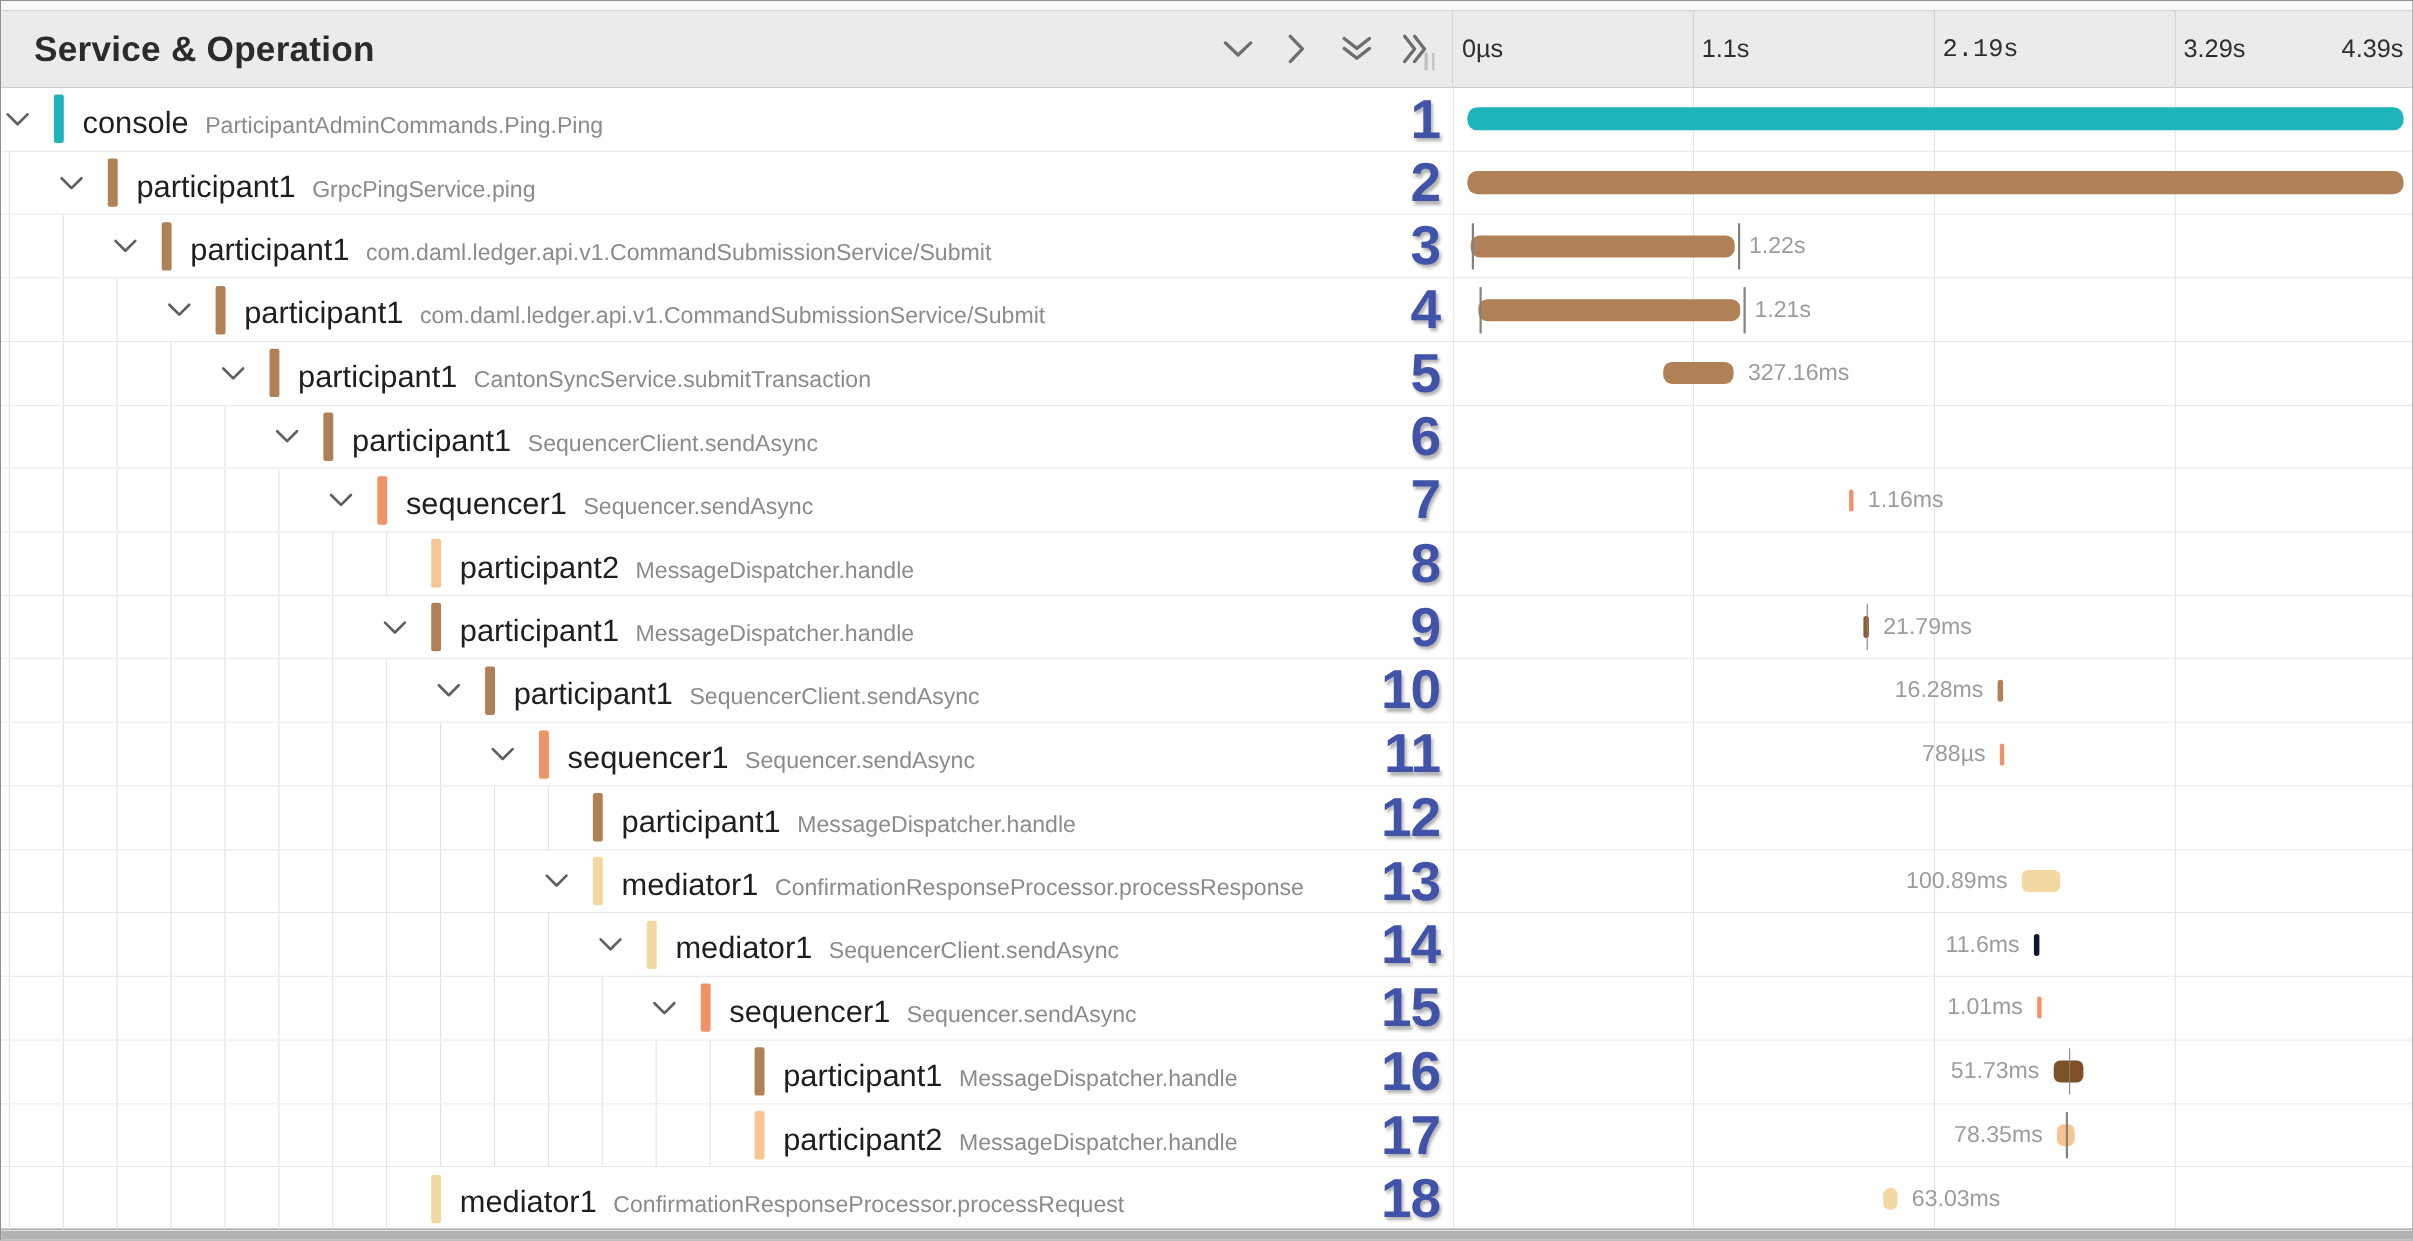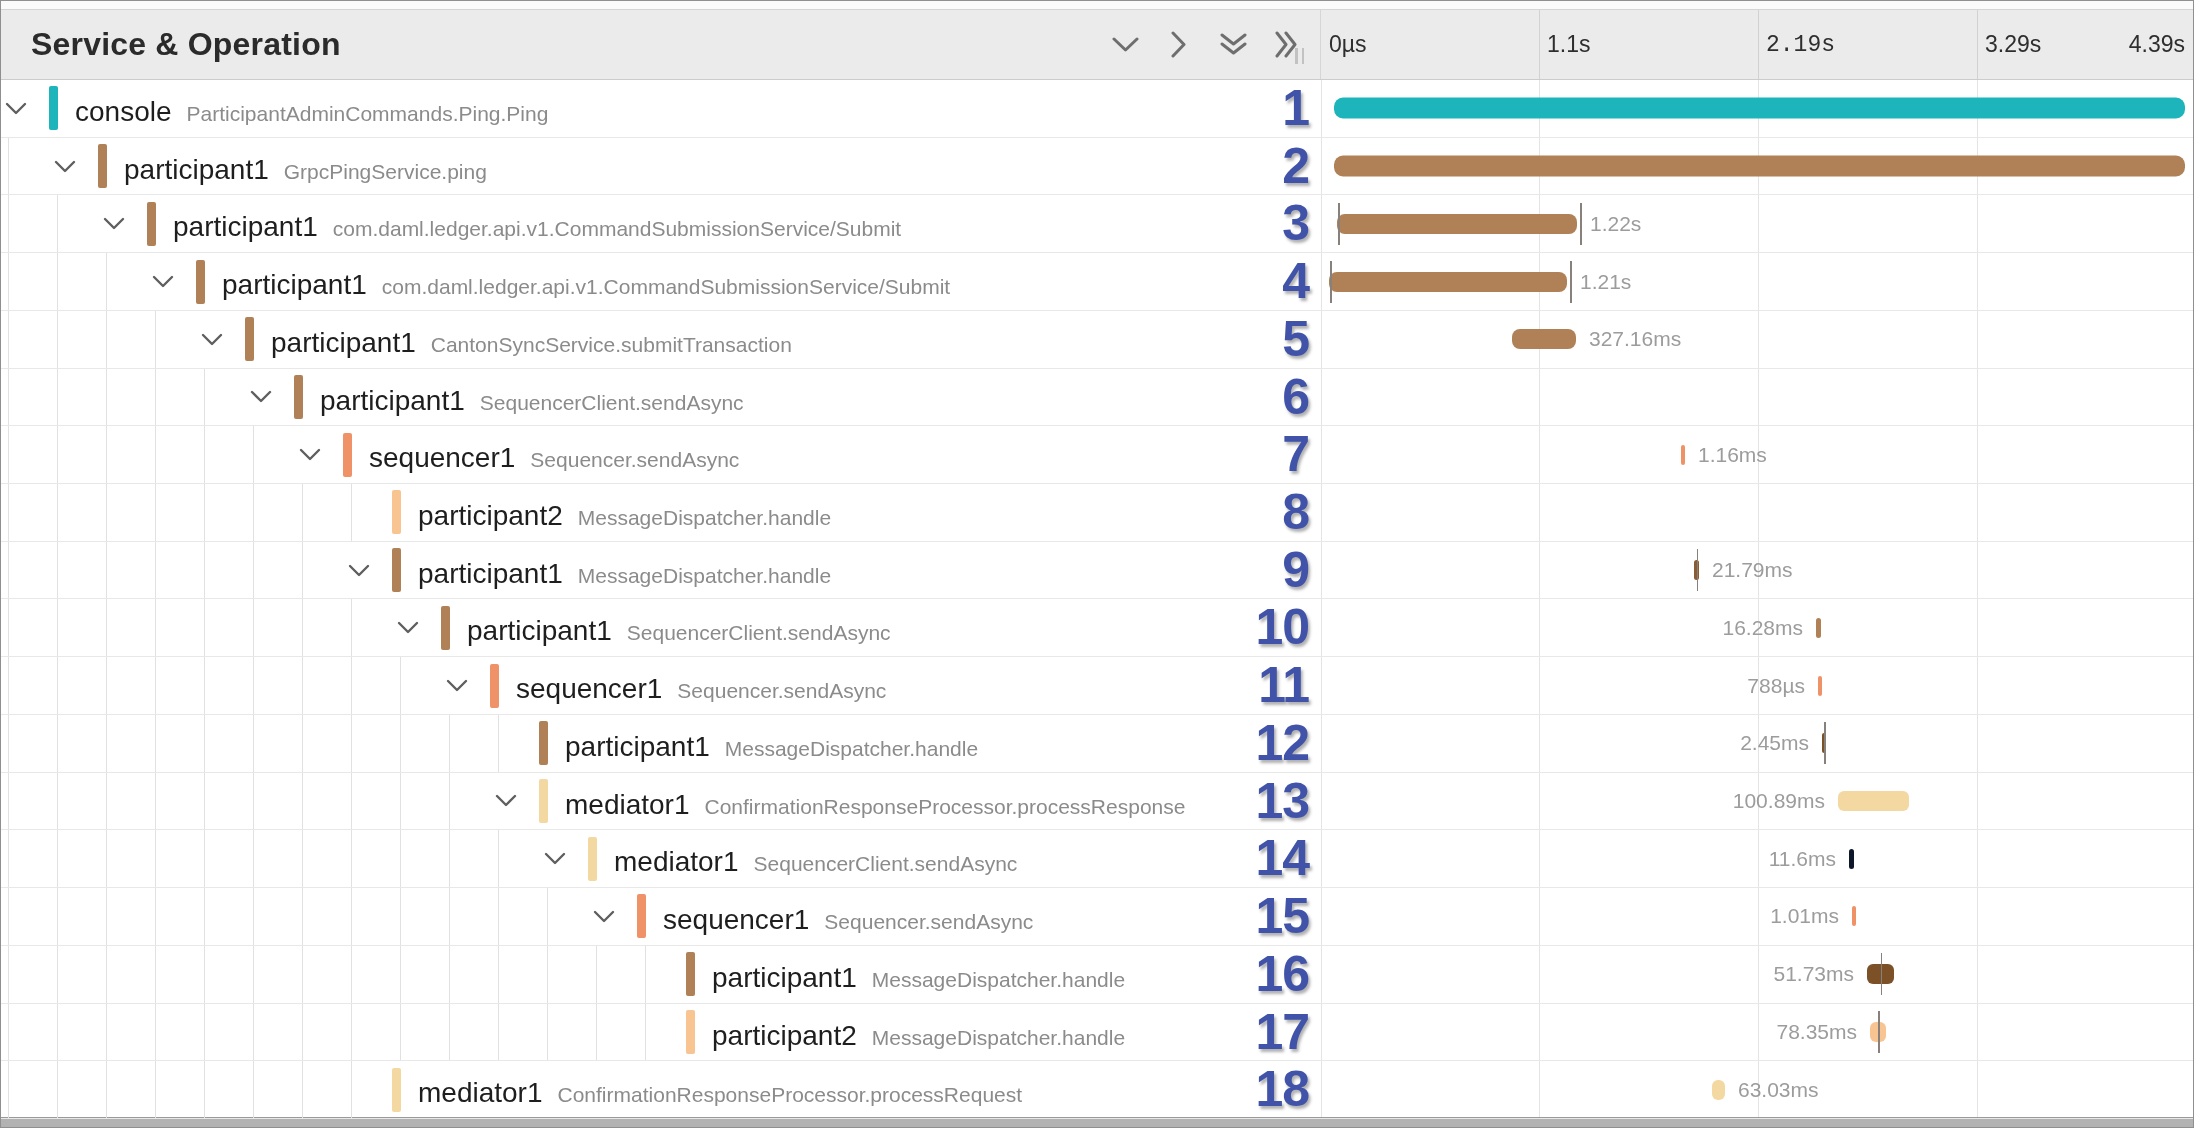--- a/index.html
+++ b/index.html
@@ -192,21 +192,21 @@
           <span class="strip" style="left: 195px; background: rgb(176, 129, 86);"></span>
           <div class="ntext" style="left: 221px;">
             <div class="ntext-inner">
               <span class="svc">participant1</span>
               <span class="op">com.daml.ledger.api.v1.CommandSubmissionService/Submit</span>
             </div>
           </div>
         </div>
         <div class="num">4</div>
         <div class="tl">
-          <div class="bar" style="left: 8px; width: 238px; background: rgb(176, 129, 86);">
+          <div class="bar" style="left: 23px; width: 238px; background: rgb(176, 129, 86);">
             <i class="vline start"></i>
             <i class="vline end"></i>
             <span class="blabel right">1.21s</span>
           </div>
         </div>
       </div>
       <div class="row">
         <div class="name-cell">
           <i class="guide" style="left: 7px;"></i>
           <i class="guide" style="left: 56px;"></i>
@@ -408,26 +408,20 @@
           <i class="guide" style="left: 497px;"></i>
           <span class="strip" style="left: 538px; background: rgb(176, 129, 86);"></span>
           <div class="ntext" style="left: 564px;">
             <div class="ntext-inner">
               <span class="svc">participant1</span>
               <span class="op">MessageDispatcher.handle</span>
             </div>
           </div>
         </div>
         <div class="num">12</div>
-        <div class="tl">
-          <div class="bar" style="left: 501px; width: 4px; background: rgb(125, 81, 40); border-radius: 2.5px;">
-            <i class="vline center"></i>
-            <span class="blabel left">2.45ms</span>
-          </div>
-        </div>
       </div>
       <div class="row">
         <div class="name-cell">
           <i class="guide" style="left: 7px;"></i>
           <i class="guide" style="left: 56px;"></i>
           <i class="guide" style="left: 105px;"></i>
           <i class="guide" style="left: 154px;"></i>
           <i class="guide" style="left: 203px;"></i>
           <i class="guide" style="left: 252px;"></i>
           <i class="guide" style="left: 301px;"></i>
@@ -442,21 +436,21 @@
           <span class="strip" style="left: 538px; background: rgb(243, 217, 161);"></span>
           <div class="ntext" style="left: 564px;">
             <div class="ntext-inner">
               <span class="svc">mediator1</span>
               <span class="op">ConfirmationResponseProcessor.processResponse</span>
             </div>
           </div>
         </div>
         <div class="num">13</div>
         <div class="tl">
-          <div class="bar" style="left: 517px; width: 35px; background: rgb(243, 217, 161); border-radius: 6px; padding-left: 36px;">
+          <div class="bar" style="left: 517px; width: 35px; background: rgb(243, 217, 161); border-radius: 6px;">
             <span class="blabel left">100.89ms</span>
           </div>
         </div>
       </div>
       <div class="row">
         <div class="name-cell">
           <i class="guide" style="left: 7px;"></i>
           <i class="guide" style="left: 56px;"></i>
           <i class="guide" style="left: 105px;"></i>
           <i class="guide" style="left: 154px;"></i>

